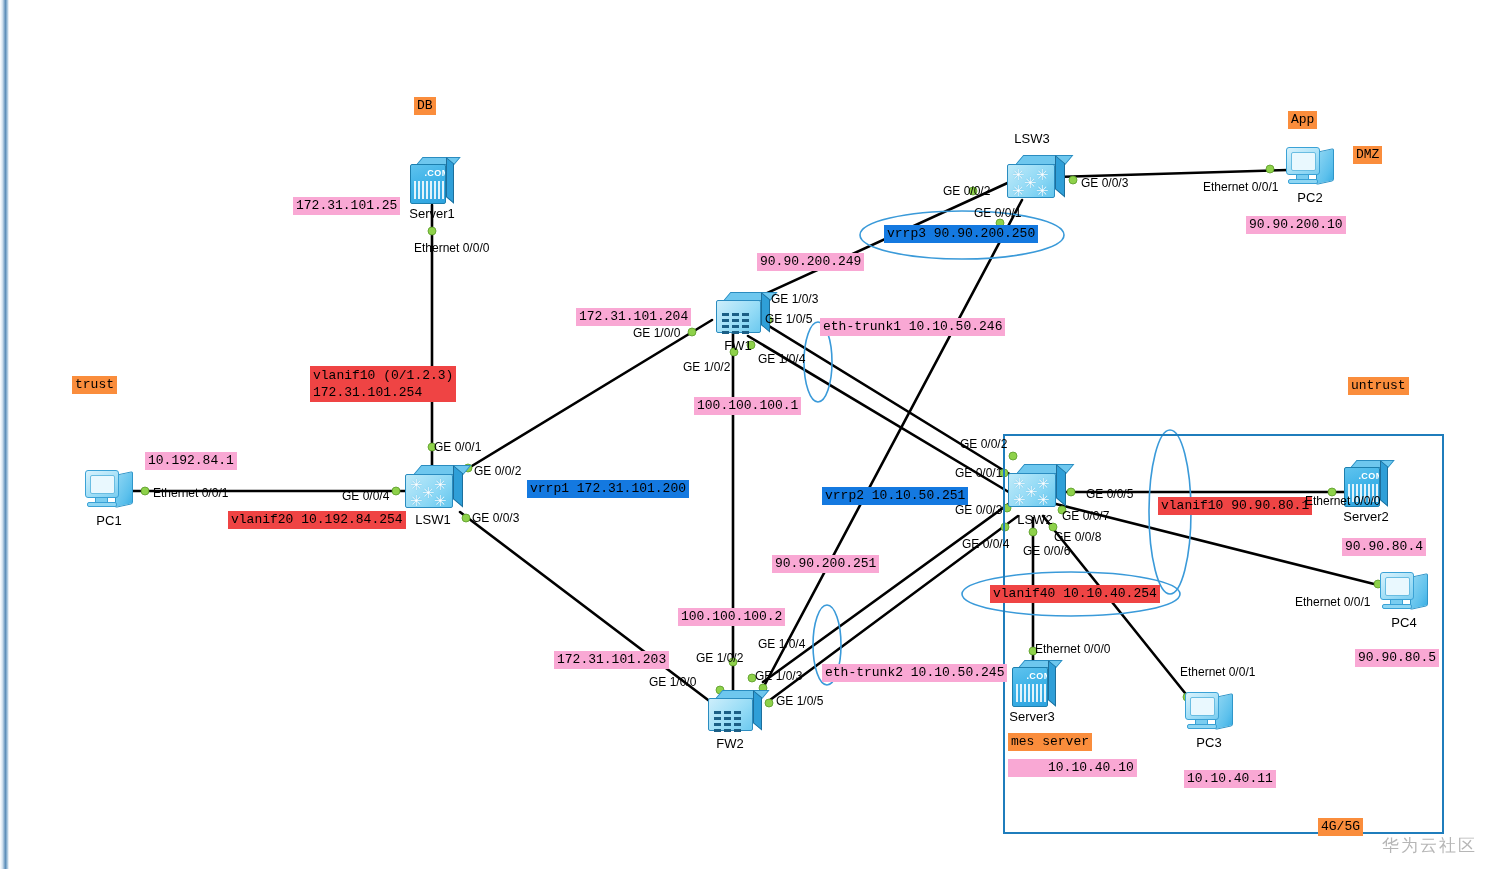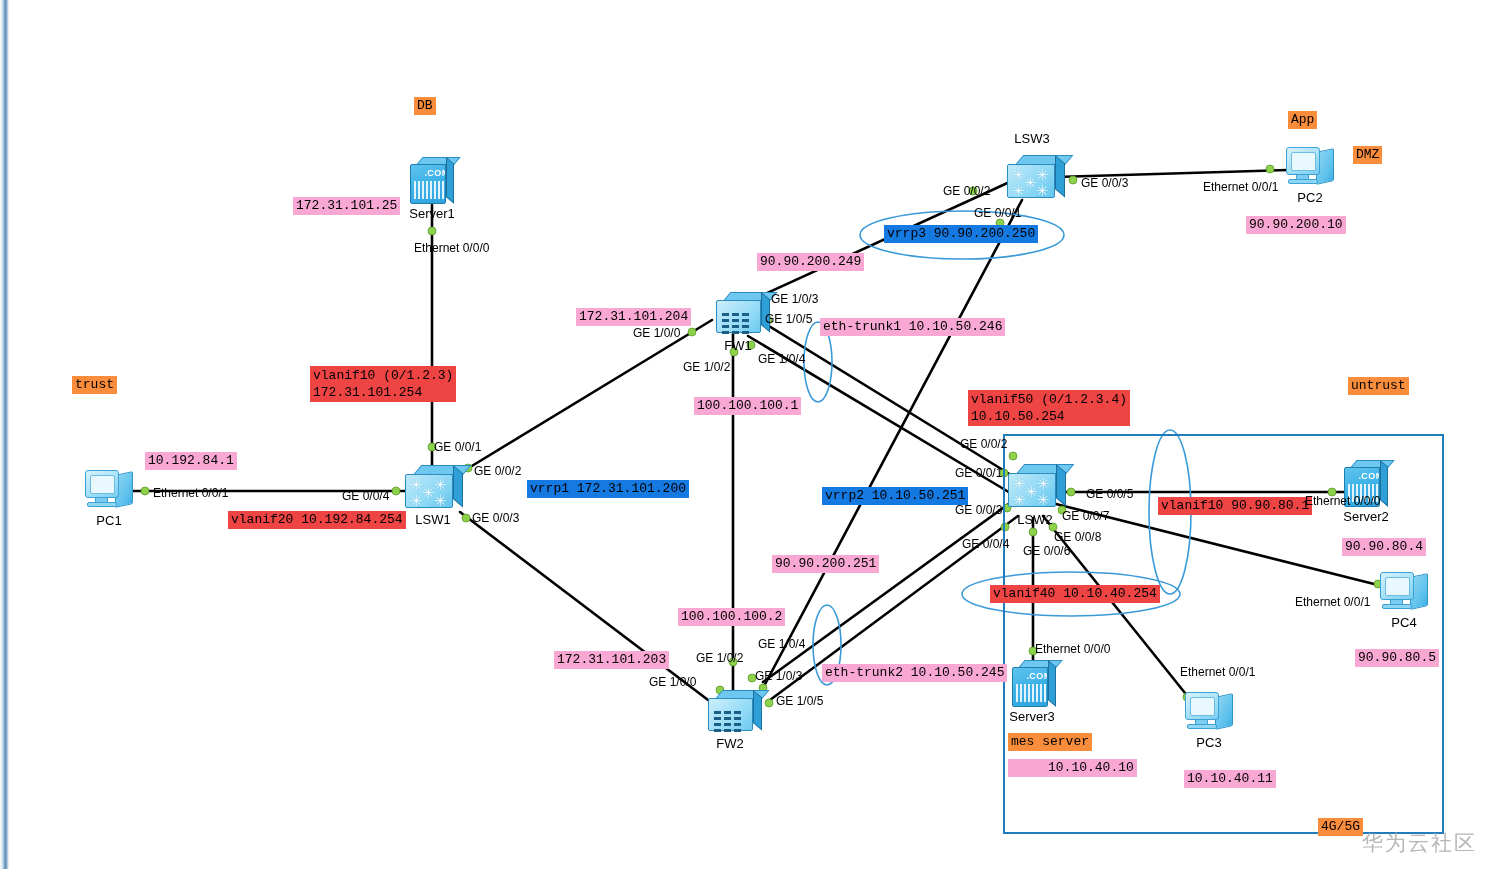--- a/index.html
+++ b/index.html
@@ -148,21 +148,21 @@
     background:#ffff99;
     font-family:"Liberation Sans", sans-serif;
     font-size:12.5px; color:#000; line-height:15px;
     padding:5px 6px;
   }
   #note .title { margin-bottom:10px; }
   #note .ln { white-space:nowrap; }
   #watermark {
     position:absolute; right:18px; bottom:12px;
     font-family:"Liberation Sans", sans-serif;
-    font-size:21px; color:#b6b6b6; letter-spacing:2px;
+    font-size:17px; color:#b6b6b6; letter-spacing:2px;
     user-select:none;
   }
   .zonebox {
     position:absolute; border:2px solid #1f7dbc; background:transparent;
   }
 </style>
 </head>
 <body>
 
 <div id="canvas">
@@ -479,24 +479,20 @@
   <div class="chip green" style="left:772px; top:555px;">90.90.200.251</div>
 
   <div class="chip green" style="left:820px; top:318px;">eth-trunk1 10.10.50.246</div>
   <div class="chip green" style="left:822px; top:664px;">eth-trunk2 10.10.50.245</div>
 
   <div class="chip pink multi" style="left:310px; top:366px;">
     <div>vlanif10 (0/1.2.3)</div>
     <div>172.31.101.254</div>
   </div>
   <div class="chip pink" style="left:228px; top:511px;">vlanif20 10.192.84.254</div>
-  <div class="chip pink multi" style="left:968px; top:390px;">
-    <div>vlanif50 (0/1.2.3.4)</div>
-    <div>10.10.50.254</div>
-  </div>
   <div class="chip pink" style="left:990px; top:585px;">vlanif40 10.10.40.254</div>
   <div class="chip pink" style="left:1158px; top:497px;">vlanif10 90.90.80.1</div>
 
   <div class="chip blue" style="left:527px; top:480px;">vrrp1 172.31.101.200</div>
   <div class="chip blue" style="left:822px; top:487px;">vrrp2 10.10.50.251</div>
   <div class="chip blue" style="left:884px; top:225px;">vrrp3 90.90.200.250</div>
 
   <div class="iflabel" style="left:414px; top:241px;">Ethernet 0/0/0</div>
   <div class="iflabel" style="left:153px; top:486px;">Ethernet 0/0/1</div>
   <div class="iflabel" style="left:1203px; top:180px;">Ethernet 0/0/1</div>

